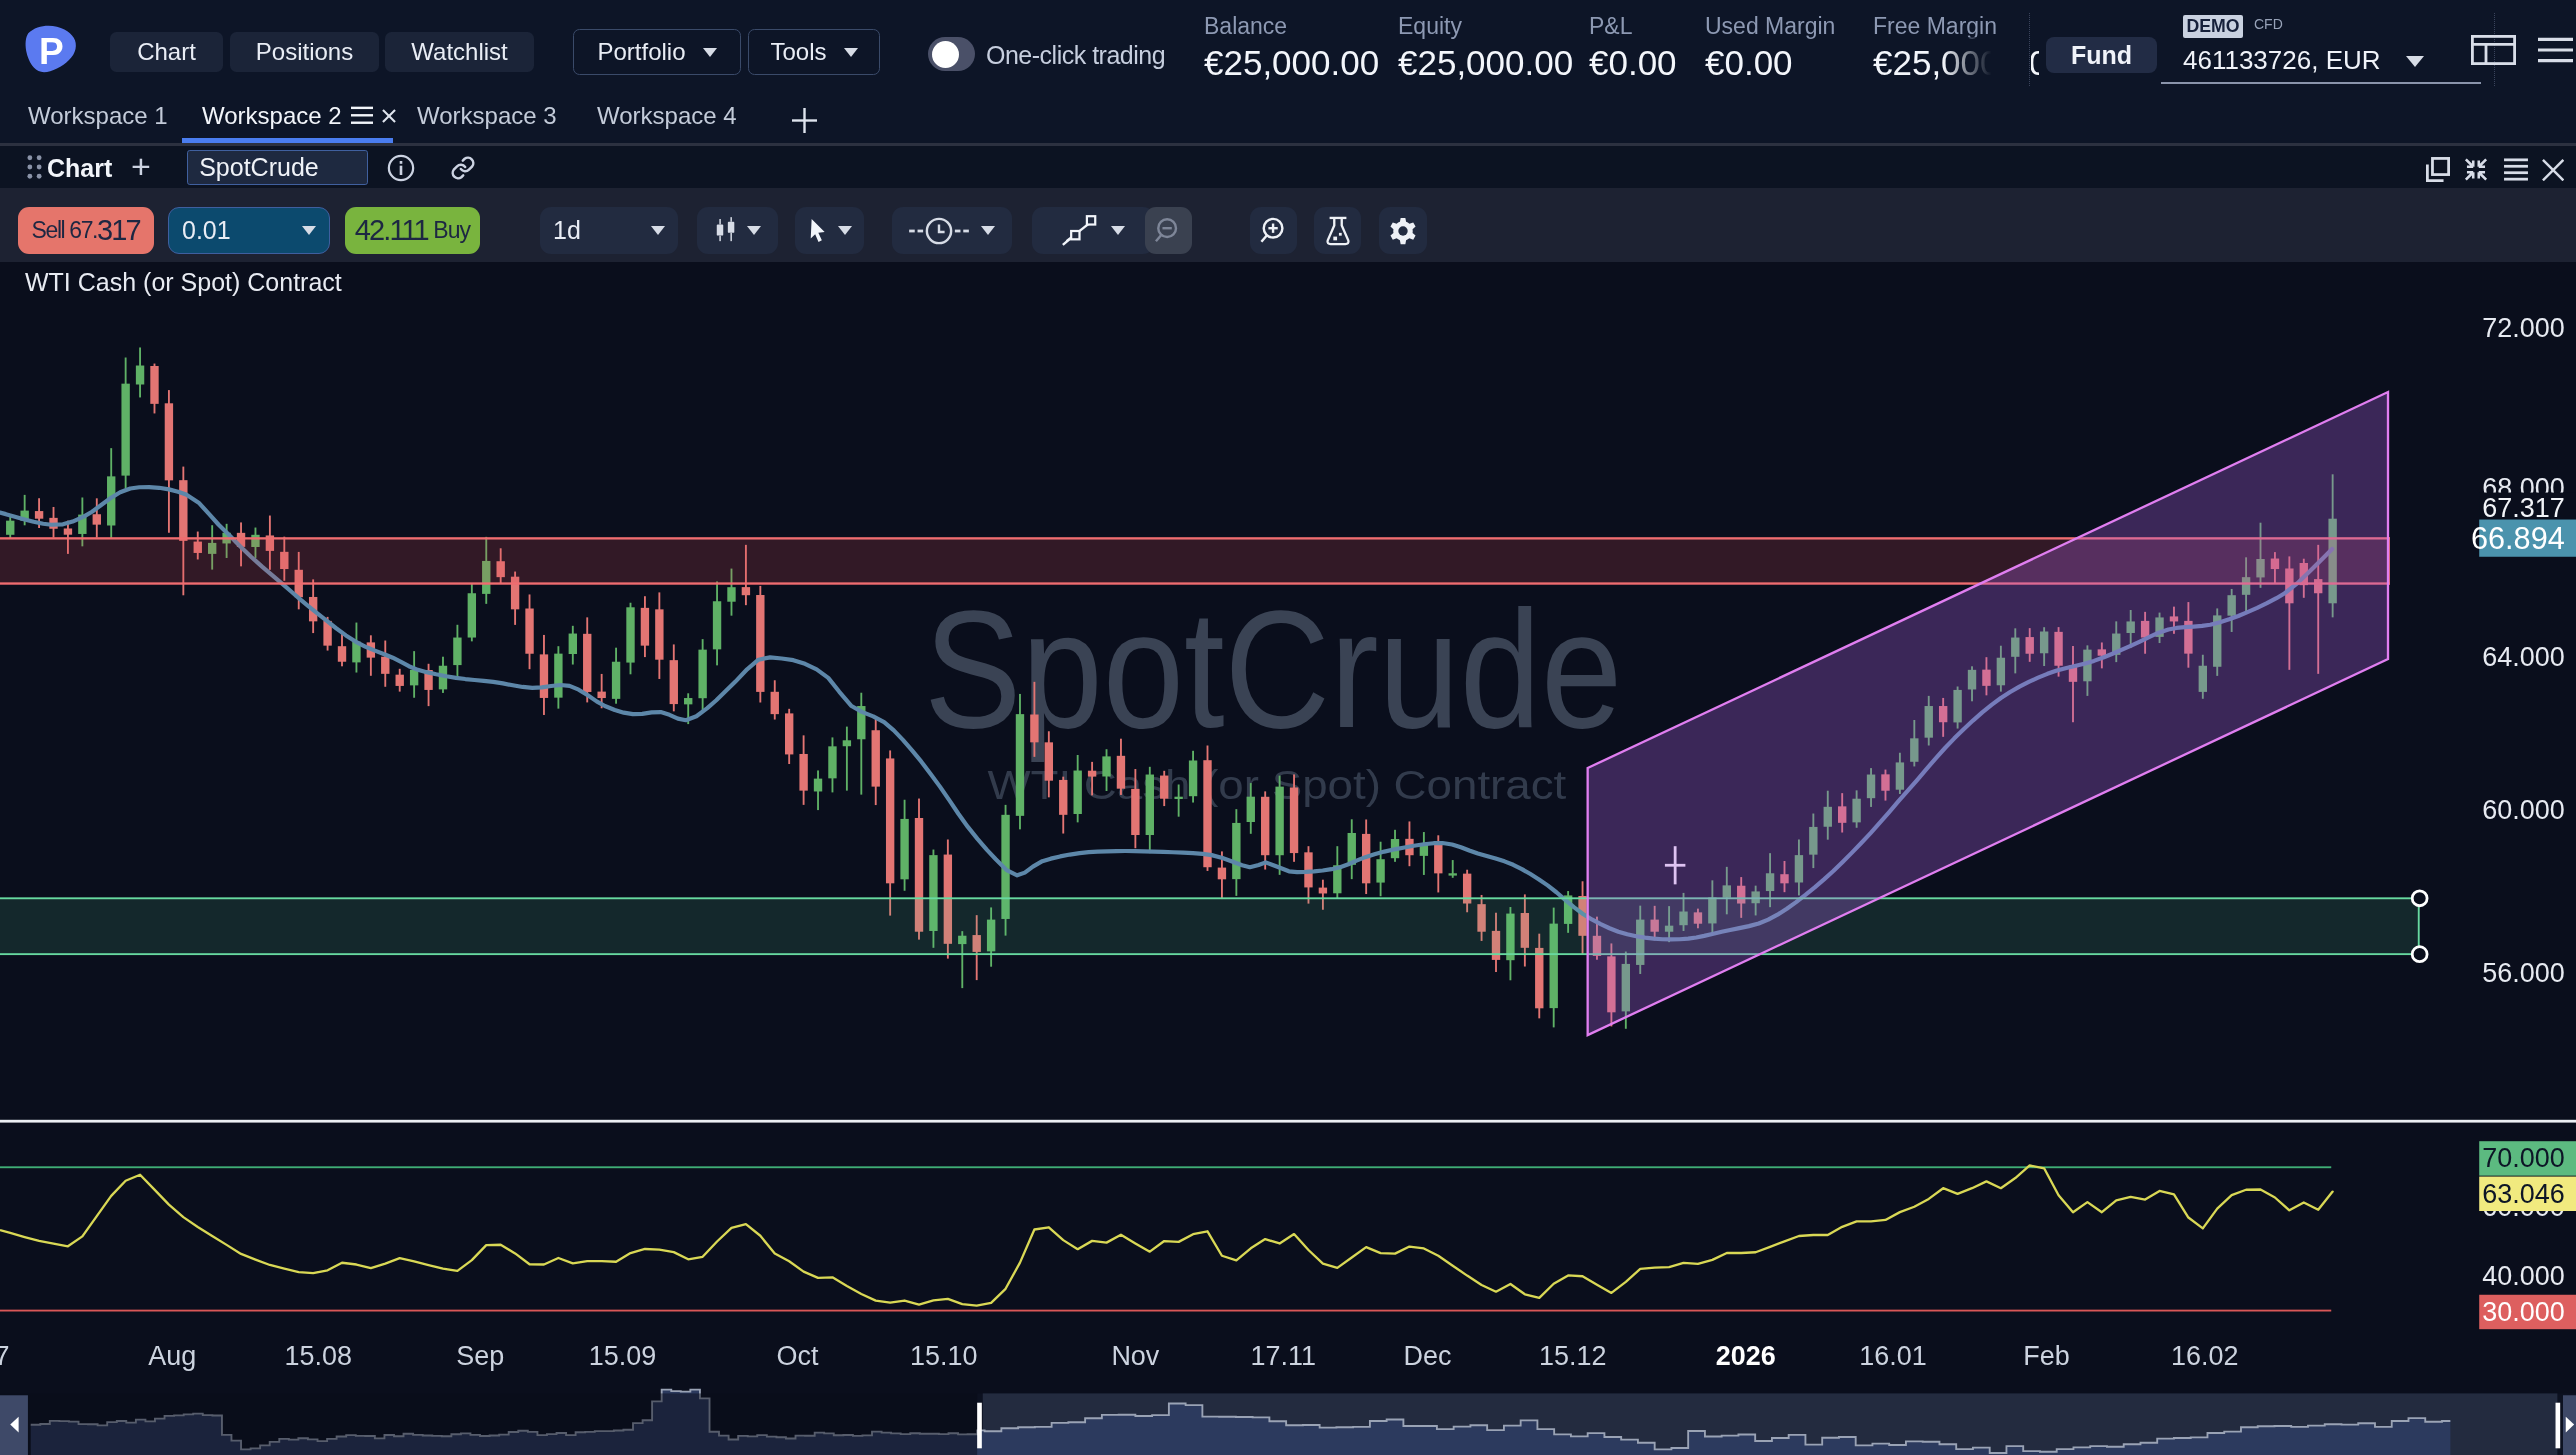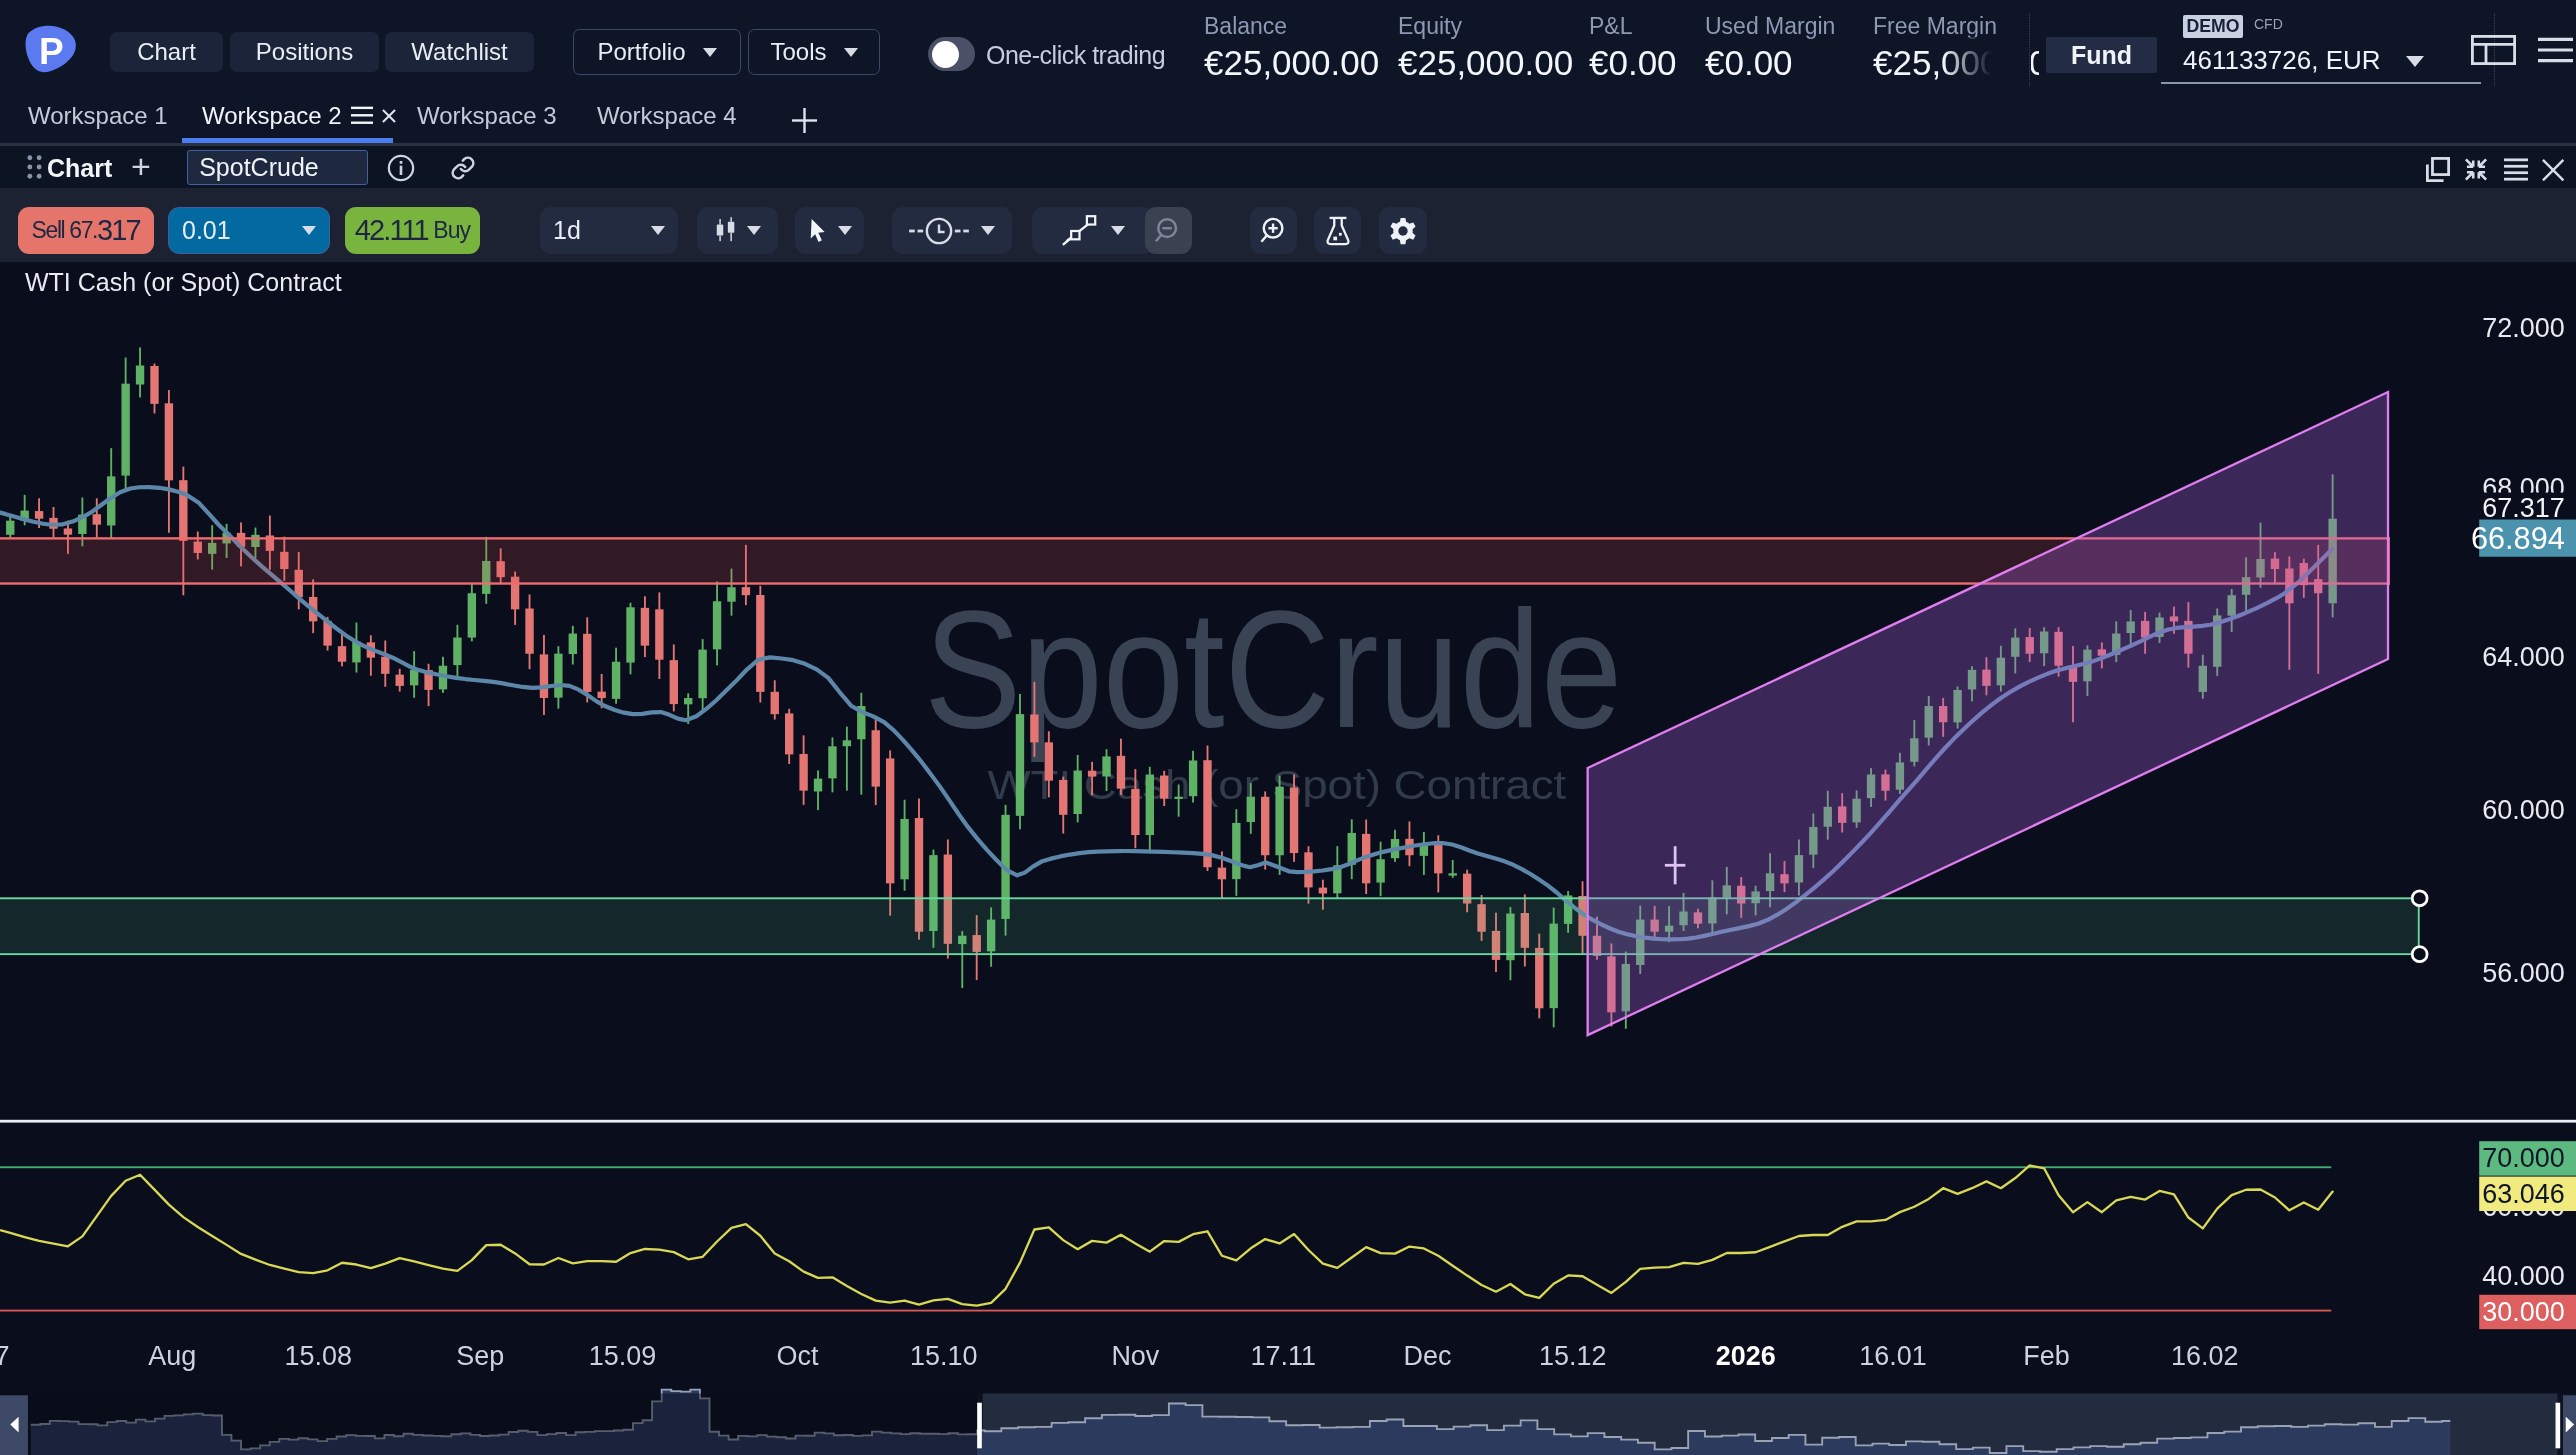--- a/index.html
+++ b/index.html
@@ -39,21 +39,21 @@
 <div class="stat-value" style="left:1398px;">€25,000.00</div>
 <div class="stat-label" style="left:1589px">P&amp;L</div>
 <div class="stat-value" style="left:1589px;">€0.00</div>
 <div class="stat-label" style="left:1705px">Used Margin</div>
 <div class="stat-value" style="left:1705px;">€0.00</div>
 <div class="stat-label" style="left:1873px">Free Margin</div>
 <div class="stat-value" style="left:1873px;width:166px;overflow:hidden;white-space:nowrap;">€25,000.00</div>
 <div class="abs" style="left:1943px;top:37px;width:88px;height:51px;background:linear-gradient(90deg,rgba(13,21,39,0),#0d1527 55%)"></div>
 <div class="abs" style="left:2029px;top:13px;height:73px;border-left:1.9px dotted #3a445c"></div>
 <div class="abs" style="left:2494px;top:13px;height:73px;border-left:1.9px dotted #3a445c"></div>
-<div class="abs" style="left:2046px;top:37px;width:111px;height:36px;background:#222c45;border-radius:2px;display:flex;align-items:center;justify-content:center;color:#f0f3f9;font-size:25px;font-weight:bold">Fund</div>
+<div class="abs" style="left:2046px;top:37px;width:111px;height:36px;background:#222c45;border-radius:8px;display:flex;align-items:center;justify-content:center;color:#f0f3f9;font-size:25px;font-weight:bold">Fund</div>
 <div class="abs" style="left:2183px;top:15px;width:60px;height:23px;background:#c9d1e0;border-radius:2px;display:flex;align-items:center;justify-content:center;color:#16203a;font-size:17.7px;font-weight:bold">DEMO</div>
 <div class="abs" style="left:2254px;top:16px;font-size:14px;color:#97a2b8">CFD</div>
 <div class="abs" style="left:2183px;top:45px;font-size:26px;color:#f0f3f9">461133726, EUR</div>
 <div class="abs" style="left:2406px;top:56px;width:0;height:0;border-left:9.3px solid transparent;border-right:9.3px solid transparent;border-top:11.2px solid #d7dce6"></div>
 <div class="abs" style="left:2161px;top:82px;width:320px;height:1.9px;background:#8a94ab"></div>
 <svg class="abs" style="left:2471px;top:35px" width="45" height="30" viewBox="0 0 48 32">
 <rect x="1.5" y="1.5" width="45" height="29" fill="none" stroke="#d8dde8" stroke-width="3"></rect>
 <line x1="1.5" y1="10" x2="46.5" y2="10" stroke="#d8dde8" stroke-width="3"></line>
 <line x1="16" y1="10" x2="16" y2="30.5" stroke="#d8dde8" stroke-width="3"></line>
 </svg>
@@ -134,21 +134,21 @@
 <g stroke="#d8dde8" stroke-width="2.6">
       <line x1="1" y1="1" x2="23" y2="23"></line>
       <line x1="23" y1="1" x2="1" y2="23"></line>
     </g>
   </svg>
 <div class="abs" style="left:0;top:188px;width:2576px;height:74px;background:#1d2232"></div>
 <div class="tbtn" style="left:17.7px;width:136px;background:#e5756b;justify-content:center;color:#1d2742">
     <span style="font-size:23px;letter-spacing:-1.4px">Sell&nbsp;67.</span>
     <span style="font-size:29px;letter-spacing:-1.9px">317</span>
   </div>
-<div class="tbtn" style="left:168px;width:162px;background:#0369a1;border:1.9px solid #3f5f9f;color:#e9edf5;font-size:25px;padding:0 13px;justify-content:space-between">0.01 <span class="caret"></span></div>
+<div class="tbtn" style="left:168px;width:162px;background:#0c4a6e;border:1.9px solid #3f5f9f;color:#e9edf5;font-size:25px;padding:0 13px;justify-content:space-between">0.01 <span class="caret"></span></div>
 <div class="tbtn" style="left:345px;width:135px;background:#79b43e;justify-content:center;color:#1d2742">
     <span style="font-size:29px;letter-spacing:-1.9px">42.111</span>
     <span style="font-size:23px;letter-spacing:-0.9px">&nbsp;Buy</span>
   </div>
 <div class="tbtn dd" style="left:503px;width:138px;color:#e9edf5;font-size:25px;padding:0 13px;justify-content:space-between">1d <span class="caret"></span></div>
 <div class="tbtn dd" style="left:660px;width:81px;justify-content:center;gap:9.3px">
 <svg width="24" height="28" viewBox="0 0 26 30">
       <g fill="#d7dce6">
 <rect x="3" y="8" width="7" height="12" rx="1"></rect>
         <rect x="5.8" y="2" width="1.6" height="6"></rect>

